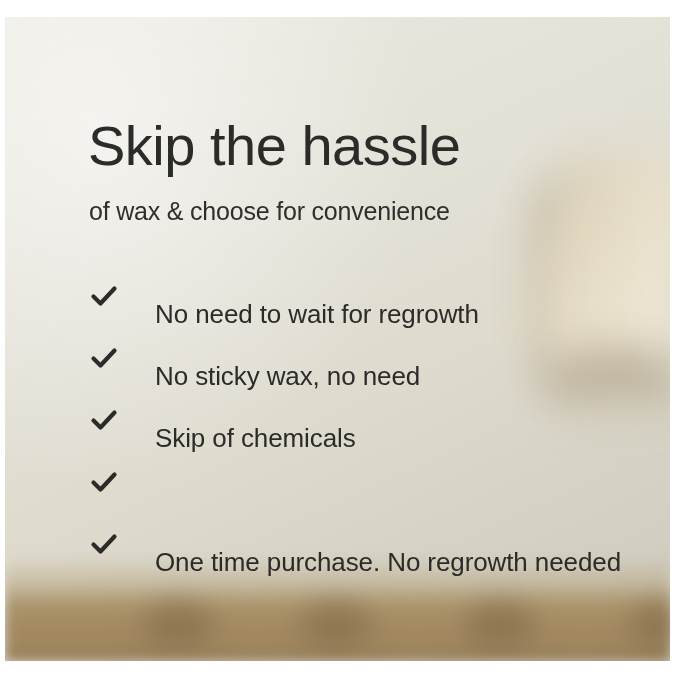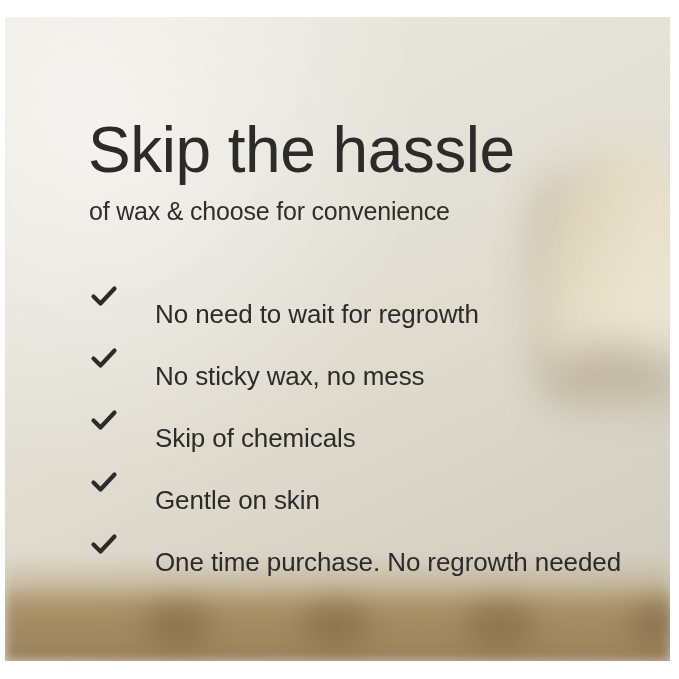--- a/index.html
+++ b/index.html
@@ -127,21 +127,21 @@
   
   .content {
     position: absolute;
     left: 0; top: 0; right: 0; bottom: 0;
   }
 
   #headline {
     position: absolute;
     left: 83px;
     top: 100px;
-    font-size: 64px;
+    font-size: 56px;
     font-weight: 300;
     letter-spacing: -0.5px;
     color: #2b2b29;
     line-height: 1.05;
     white-space: nowrap;
   }
 
   #subhead {
     position: absolute;
     left: 84px;
@@ -222,39 +222,38 @@
         </span>
         <span class="benefit-label">No need to wait for regrowth</span>
       </li>
 
       <li class="benefit-item">
         <span class="check-icon">
           <svg viewBox="0 0 30 30" width="30" height="30" aria-hidden="true">
             <path d="M4.5 15.5 L11.5 22.5 L25.5 7.5" fill="none" stroke="#2b2b29" stroke-width="4.2" stroke-linecap="round" stroke-linejoin="round"></path>
           </svg>
         </span>
-        <span class="benefit-label">No sticky wax, no mess</span>
+        <span class="benefit-label">No sticky wax, no need</span>
       </li>
 
       <li class="benefit-item">
         <span class="check-icon">
           <svg viewBox="0 0 30 30" width="30" height="30" aria-hidden="true">
             <path d="M4.5 15.5 L11.5 22.5 L25.5 7.5" fill="none" stroke="#2b2b29" stroke-width="4.2" stroke-linecap="round" stroke-linejoin="round"></path>
           </svg>
         </span>
         <span class="benefit-label">Skip of chemicals</span>
       </li>
 
       <li class="benefit-item">
         <span class="check-icon">
           <svg viewBox="0 0 30 30" width="30" height="30" aria-hidden="true">
             <path d="M4.5 15.5 L11.5 22.5 L25.5 7.5" fill="none" stroke="#2b2b29" stroke-width="4.2" stroke-linecap="round" stroke-linejoin="round"></path>
           </svg>
         </span>
-        <span class="benefit-label">Gentle on skin</span>
       </li>
 
       <li class="benefit-item">
         <span class="check-icon">
           <svg viewBox="0 0 30 30" width="30" height="30" aria-hidden="true">
             <path d="M4.5 15.5 L11.5 22.5 L25.5 7.5" fill="none" stroke="#2b2b29" stroke-width="4.2" stroke-linecap="round" stroke-linejoin="round"></path>
           </svg>
         </span>
         <span class="benefit-label">One time purchase. No regrowth needed</span>
       </li>

